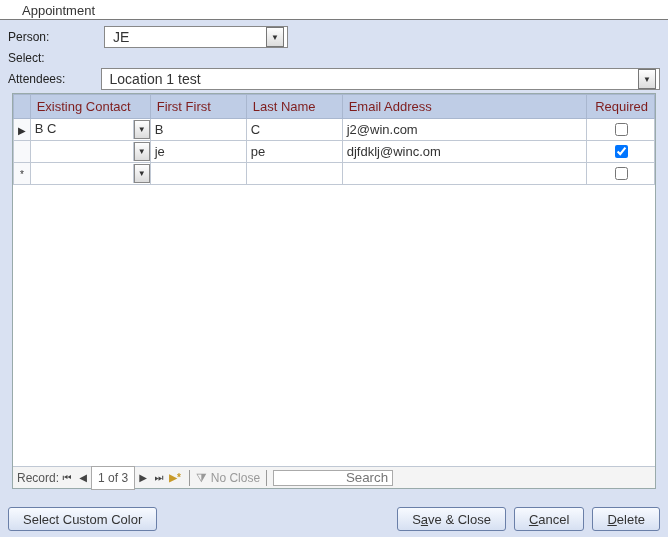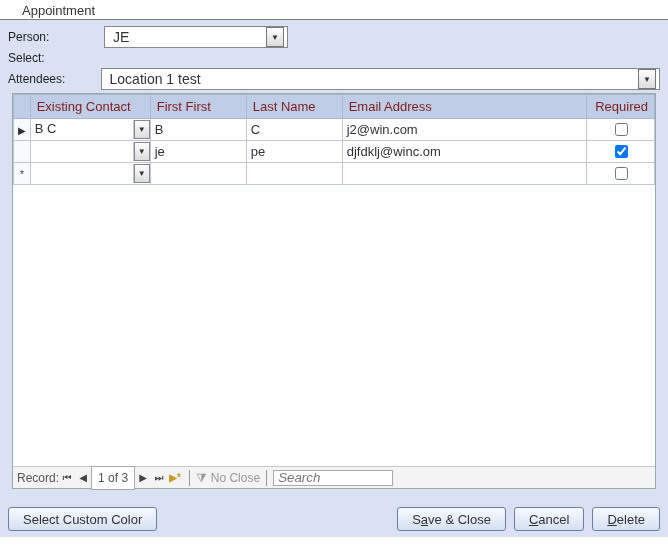--- a/index.html
+++ b/index.html
@@ -186,21 +186,21 @@
     align-items: center;
     gap: 4px;
   }
   .search-box {
     border: 1px solid #aaa;
     background: #fff;
     height: 16px;
     padding: 0 4px;
     width: 120px;
     color: #a21caf;
-    font-style: italic;
+    text-align: right;
   }
   .button-bar {
     background: #d9e1f2;
     padding: 6px 8px;
     display: flex;
     align-items: center;
   }
   .btn {
     height: 24px;
     padding: 0 14px;

